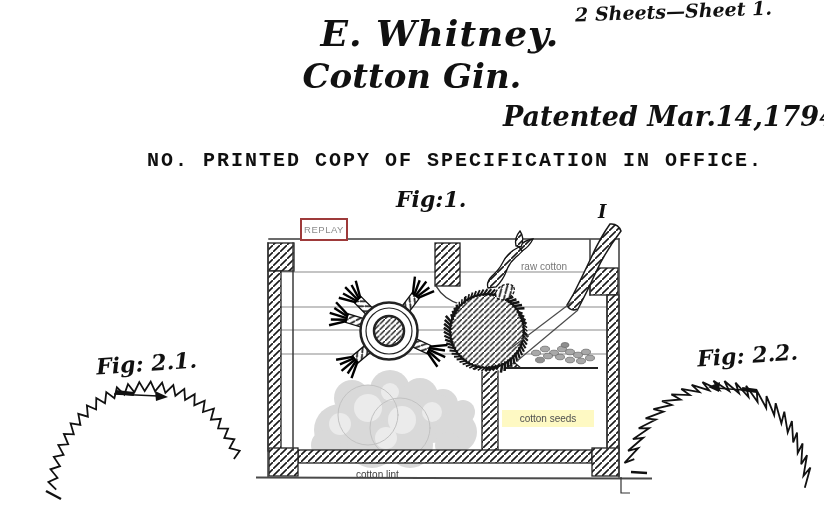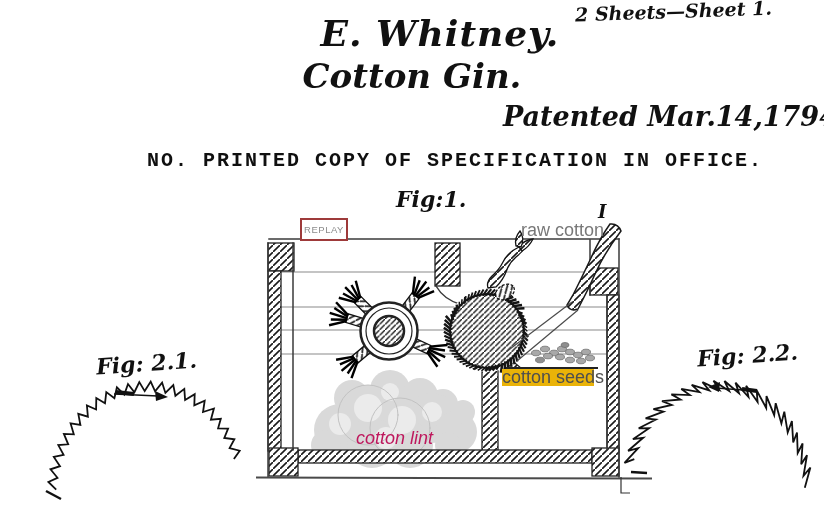--- a/index.html
+++ b/index.html
@@ -17,25 +17,25 @@
                font-weight:bold;font-size:20px;letter-spacing:2px;color:#101010;white-space:nowrap;}
   #fig1-label{left:384px;top:186px;font-size:22px;margin-left:12px;}
   #plate-mark{left:598px;top:201px;font-size:18px;}
   #fig21-label{left:96px;top:350px;font-size:22px;transform:rotate(-4deg);}
   #fig22-label{left:697px;top:342px;font-size:22px;transform:rotate(-4deg);}
   #replay-btn{left:252px;top:218px;width:48px;height:23px;box-sizing:border-box;
       background:#fff;border:2px solid var(--replay-border,#9e3a3a);
       color:#8c8c8c;font-size:9.5px;letter-spacing:.5px;display:flex;
       align-items:center;justify-content:center;cursor:pointer;padding:0;
       font-family:"Liberation Sans",sans-serif;margin-left:48px;}
-  .anno{color:var(--label-gray,#787878);font-size:18px;white-space:nowrap;}
+  .anno{color:var(--label-gray,#787878);font-size:10px;white-space:nowrap;margin-top:41px;}
   #raw-cotton-label{left:521px;top:220px;}
-  #cotton-seeds-label{left:502px;top:369px;width:92px;height:17px;background:#eab308;
+  #cotton-seeds-label{left:502px;top:369px;width:92px;height:17px;background:#fef9c3;
       color:var(--seeds-label-gray,#555);text-align:center;line-height:17px;}
-  #cotton-lint-label{left:356px;top:428px;color:#be185d;font-style:italic;}
+  #cotton-lint-label{left:356px;top:428px;color:#404040;}
   #drawing{left:0;top:0;}
 </style>
 </head>
 <body>
 
 <svg id="drawing" class="abs" width="824" height="505" viewBox="0 0 824 505">
   <defs>
     <pattern id="hatch" width="7" height="7" patternUnits="userSpaceOnUse">
       <rect width="7" height="7" fill="#fff"></rect>
       <path d="M-1 8 L8 -1" stroke="#1a1a1a" stroke-width="1.6"></path>

